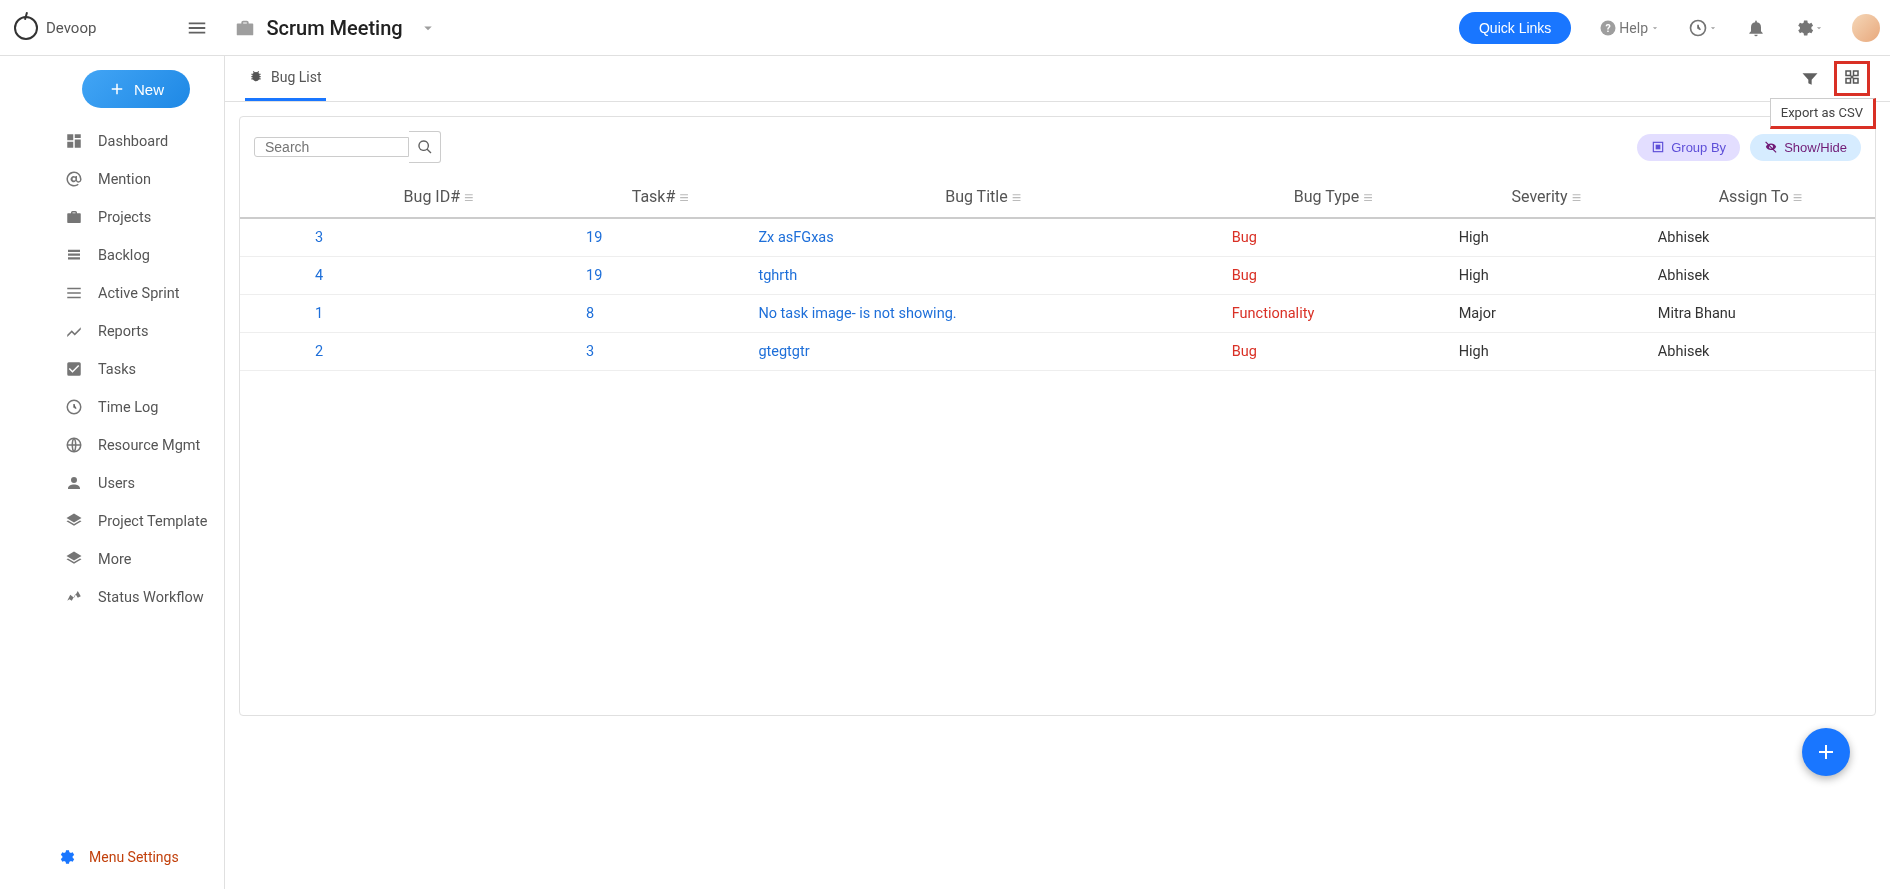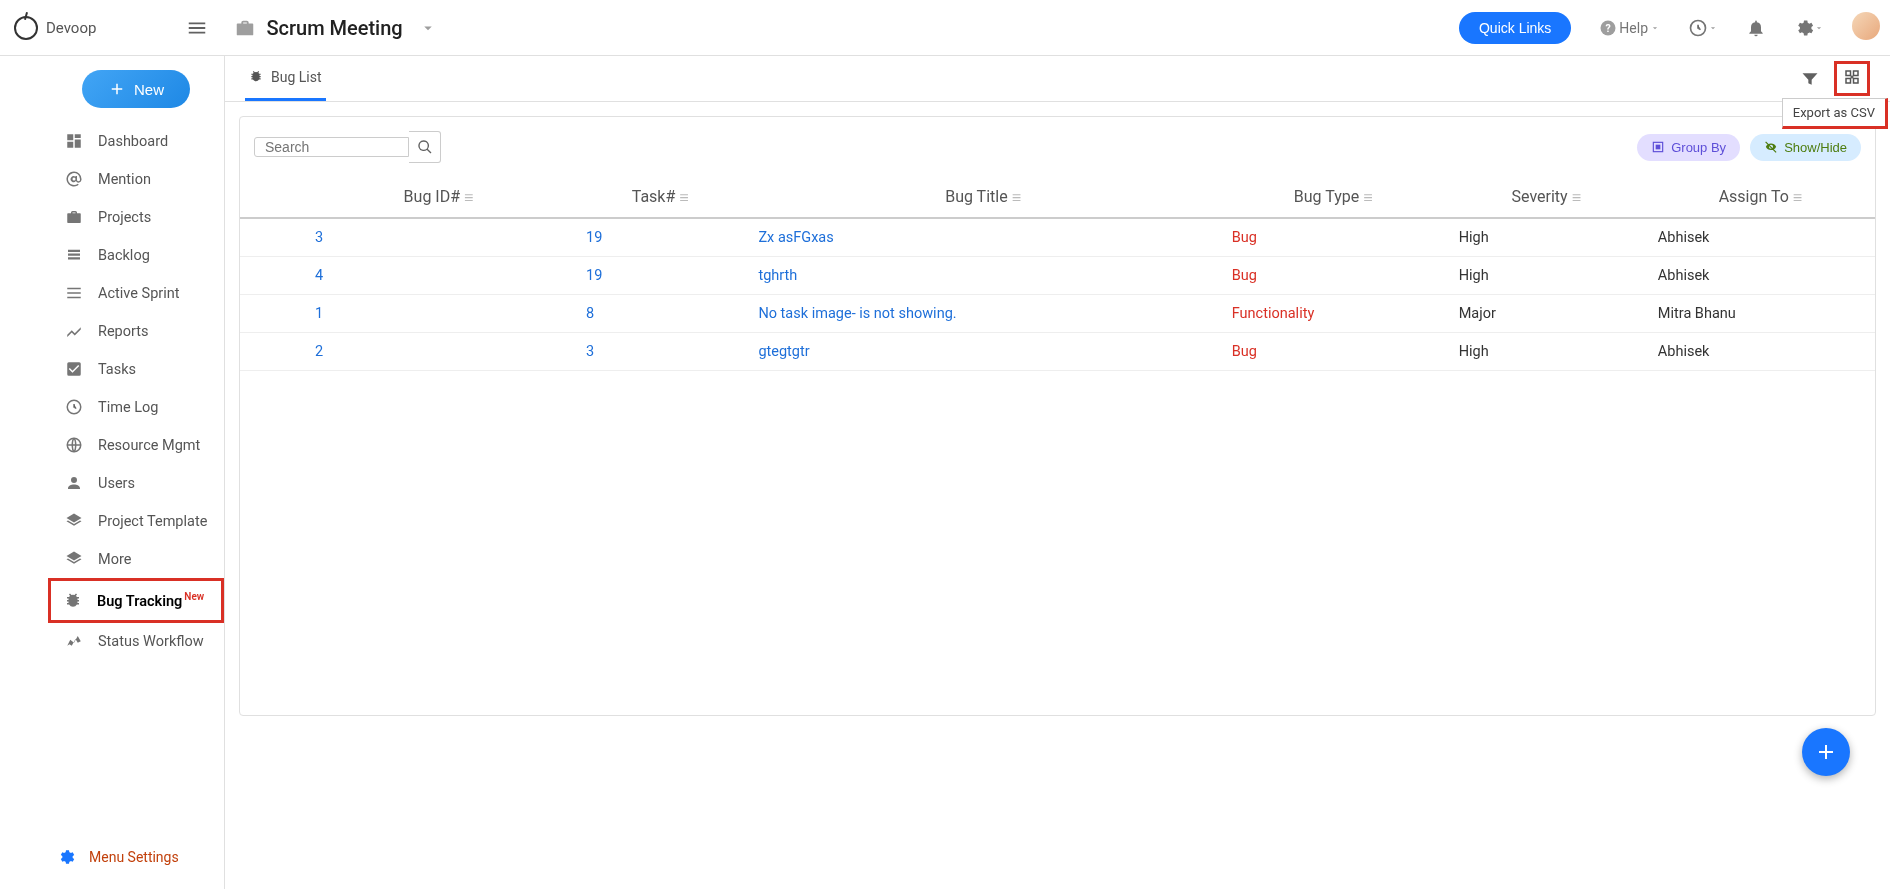--- a/index.html
+++ b/index.html
@@ -9,21 +9,21 @@
 .header { height: 56px; border-bottom: 1px solid #e0e0e0; display: flex; align-items: center; padding: 0 10px 0 14px; }
 .logo-wrap { display: flex; align-items: center; gap: 8px; }
 .logo-circle { width: 24px; height: 24px; border: 2px solid #333; border-radius: 50%; position: relative; }
 .logo-circle::after { content: ""; width: 2px; height: 8px; background: #333; position: absolute; top: -6px; left: 50%; transform: translateX(-50%) rotate(15deg); }
 .logo-text { font-size: 15px; color: #555; }
 .hamburger { margin-left: 90px; cursor: pointer; color: #616161; }
 .project-title-wrap { display: flex; align-items: center; gap: 10px; margin-left: 26px; }
 .briefcase-icon { color: #9e9e9e; }
 .project-title { font-size: 20px; font-weight: 500; color: #212121; }
 .chevron-down { color: #9e9e9e; margin-left: 6px; cursor: pointer; }
-.header-right { margin-left: auto; display: flex; gap: 28px; }
+.header-right { margin-left: auto; display: flex; align-items: center; gap: 28px; }
 .quick-links-btn { background: #1976ff; color: #fff; border: none; border-radius: 20px; padding: 8px 20px; font-size: 14px; font-weight: 500; cursor: pointer; }
 .help-wrap { display: flex; align-items: center; gap: 2px; color: #757575; cursor: pointer; }
 .header-icon { color: #757575; cursor: pointer; display: flex; align-items: center; }
 .avatar { width: 28px; height: 28px; border-radius: 50%; background: linear-gradient(135deg,#f5d7b8,#e8a87c); cursor: pointer; }
 
 
 .layout { display: flex; height: calc(100vh - 49px); }
 
 
 .sidebar { width: 177px; border-right: 1px solid #e0e0e0; display: flex; flex-direction: column; padding-top: 14px; margin-left: 48px; }
@@ -38,32 +38,32 @@
 
 
 .main { flex: 1; display: flex; flex-direction: column; position: relative; }
 .tabs-row { height: 46px; border-bottom: 1px solid #e0e0e0; display:flex; align-items:center; padding: 0 20px; position: relative; }
 .tab { display:flex; align-items:center; gap:8px; color:#555; font-size:14px; padding: 0 4px 12px; border-bottom: 3px solid #1976ff; margin-top: 12px; cursor:pointer; }
 .tab .bug-ic { color:#555; }
 .tabs-right { margin-left:auto; display:flex; align-items:center; gap:14px; }
 .filter-ic { color:#616161; cursor:pointer; }
 .export-box { border: 3px solid #d93025; padding: 2px; display:flex; flex-direction:column; align-items:center; gap:2px; }
 .export-ic-row { color:#555; padding: 2px 4px; cursor:pointer; }
-.export-tooltip { position:absolute; right:2px; top:42px; background:#fff; border:1px solid #ccc; padding:6px 10px; font-size:13px; color:#444; white-space:nowrap; border-right:3px solid #d93025; border-bottom:3px solid #d93025; }
+.export-tooltip { position:absolute; right:14px; top:42px; background:#fff; border:1px solid #ccc; padding:6px 10px; font-size:13px; color:#444; white-space:nowrap; border-right:3px solid #d93025; border-bottom:3px solid #d93025; }
 
 .content-area { padding: 14px; }
 .content-card { border:1px solid #e0e0e0; border-radius:4px; padding: 14px 0 0; min-height: 600px; }
 .toolbar-row { display:flex; align-items:center; padding: 0 14px 14px; }
 .search-wrap { display:flex; align-items:center; }
 .search-input { width: 155px; height: 20px; border:1px solid #ccc; border-radius: 3px 0 0 3px; padding: 0 10px; font-size:14px; outline:none; }
 .search-btn { width:32px; height:32px; border:1px solid #ccc; border-left:none; border-radius:0 3px 3px 0; background:#fff; display:flex; align-items:center; justify-content:center; color:#616161; cursor:pointer; }
 .toolbar-right { margin-left:auto; display:flex; gap:10px; }
 .pill-btn { border:none; border-radius: 16px; padding: 6px 14px; font-size:13px; display:flex; align-items:center; gap:6px; cursor:pointer; }
 .group-by-btn { background:#e3deff; color:#5e4fd8; }
-.show-hide-btn { background:#d6ecff; color:#4d7c0f; }
+.show-hide-btn { background:#d6ecff; color:#701a75; }
 
 
 .btable { width:100%; border-collapse: collapse; }
 .btable th { text-align:center; font-weight:400; color:#555; font-size:16px; padding: 10px 12px; border-bottom:2px solid #ccc; }
 .btable th:first-child { padding-left: 75px; }
 .sort-ic { color:#bbb; margin-left:4px; vertical-align:middle; }
 .btable td { padding: 10px 12px; border-bottom:1px solid #eee; font-size:14.5px; }
 .btable td:first-child { padding-left: 75px; }
 .link-blue { color:#1e6fd9; }
 .type-red { color:#d93025; }
@@ -238,28 +238,20 @@
         </span>
       <span>Project Template</span>
     </div>
     <div class="side-item">
       <span class="mi">
           <svg width="18" height="18" viewBox="0 0 24 24">
             <path fill="currentColor" d="m12 2 10 6-10 6L2 8Zm0 14 8-4.8 2 1.2-10 6-10-6 2-1.2Z"></path>
           </svg>
         </span>
       <span>More</span>
-    </div>
-    <div class="side-item active active-highlight">
-      <span class="mi">
-          <svg width="18" height="18" viewBox="0 0 24 24">
-            <path fill="currentColor" d="M20 8h-2.81A6 6 0 0 0 16 6.22l1.39-1.39-1.41-1.41L14 5.39A5.92 5.92 0 0 0 12 5a5.92 5.92 0 0 0-2 .39L8 3.41 6.59 4.83 8 6.22A6 6 0 0 0 6.81 8H4v2h2.09A6.5 6.5 0 0 0 6 11v1H4v2h2v1a6.5 6.5 0 0 0 .09 1H4v2h2.81A6 6 0 0 0 12 21a6 6 0 0 0 5.19-3H20v-2h-2.09A6.5 6.5 0 0 0 18 15v-1h2v-2h-2v-1a6.5 6.5 0 0 0-.09-1H20Z"></path>
-          </svg>
-        </span>
-      <span><span>Bug Tracking</span><sup class="badge-new">New</sup></span>
     </div>
     <div class="side-item">
       <span class="mi">
           <svg width="18" height="18" viewBox="0 0 24 24">
             <path fill="currentColor" d="m3 17 4-8 5 4 5-9 4 7-4 2-3-5-5 9-3-2Z"></path>
           </svg>
         </span>
       <span>Status Workflow</span>
     </div>
 

